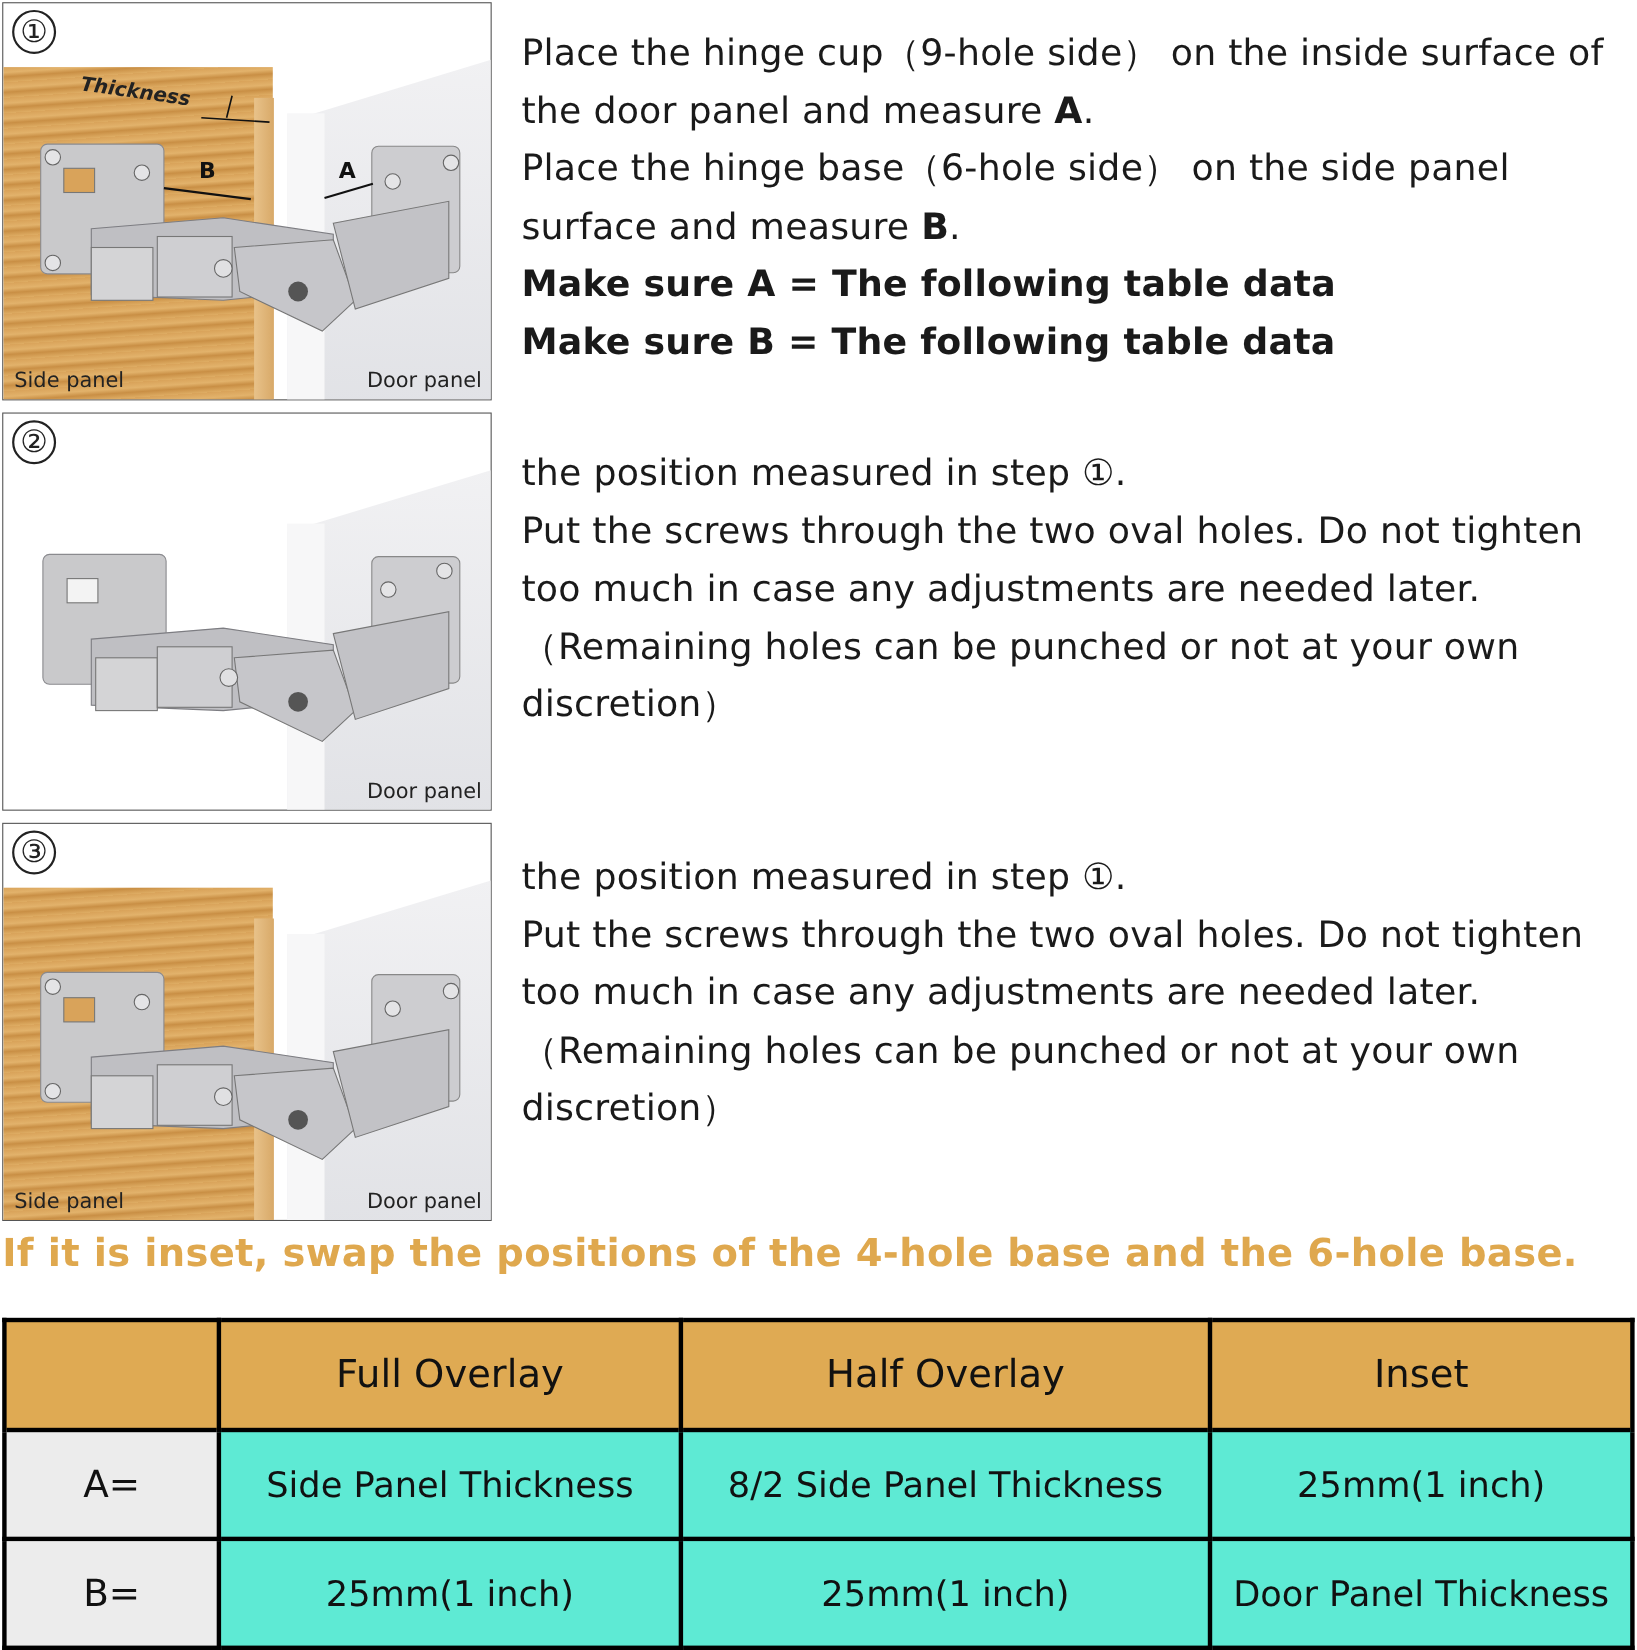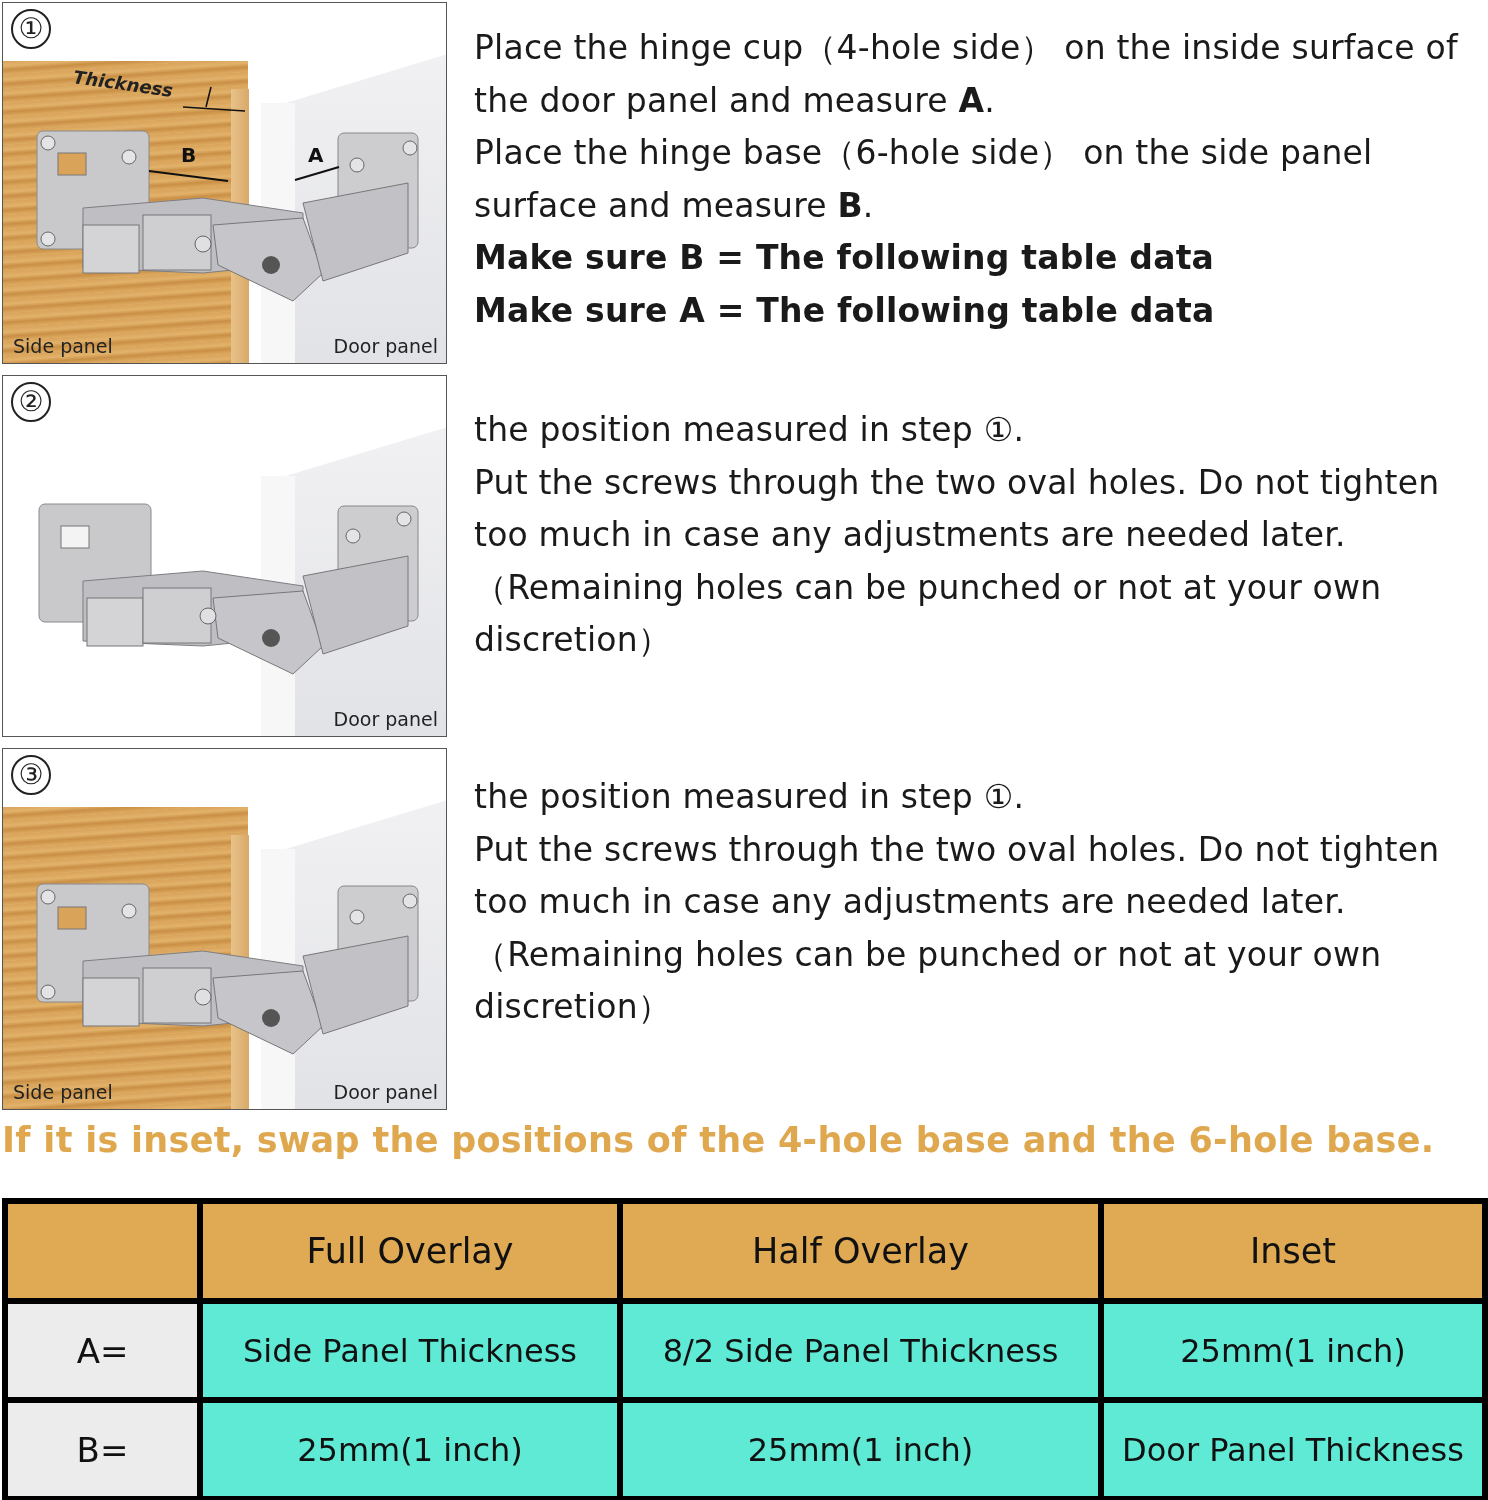--- a/index.html
+++ b/index.html
@@ -49,21 +49,21 @@
   .notice {
     position: absolute; left: 2px; top: 1120px; font-size: 35px; font-weight: bold;
     color: #dfa84e; white-space: nowrap; letter-spacing: 0.3px;
   }
 
   table.spec {
     position: absolute; left: 2px; top: 1198px; width: 1480px; height: 298px;
     border-collapse: collapse; table-layout: fixed;
   }
   table.spec th, table.spec td {
-    border: 6px solid #000000; text-align: center; vertical-align: middle;
+    border: 4px solid #000000; text-align: center; vertical-align: middle;
     font-weight: normal; color: #111;
   }
   table.spec thead th { background: #dfaa53; font-size: 35px; height: 100px; border-bottom: 2px solid #333; }
   table.spec tbody td { font-size: 32px; height: 99px; background: #5eead4; }
   table.spec tbody td.rowhead { background: #ececec; font-size: 34px; }
   table.spec tbody tr + tr td { border-top: 2px solid #333; }
 </style>
 </head>
 <body>
 
@@ -97,26 +97,26 @@
   </div>
   <div style="position:absolute;left:70px;top:70px;font-size:18px;font-style:italic;font-weight:bold;transform:rotate(8deg);color:#222;">Thickness</div>
   <div style="position:absolute;left:178px;top:140px;font-size:20px;font-weight:bold;color:#111;">B</div>
   <div style="position:absolute;left:305px;top:140px;font-size:20px;font-weight:bold;color:#111;">A</div>
   <div class="step-num">①</div>
   <div class="panel-label left">Side panel</div>
   <div class="panel-label right">Door panel</div>
 </div>
 
 <div class="text-block" style="top:22px;">
-  <div class="text-line">Place the hinge cup（4-hole side） on the inside surface of</div>
+  <div class="text-line">Place the hinge cup（9-hole side） on the inside surface of</div>
   <div class="text-line"><span>the door panel and measure </span><b>A</b><span>.</span></div>
   <div class="text-line">Place the hinge base（6-hole side） on the side panel</div>
   <div class="text-line"><span>surface and measure </span><b>B</b><span>.</span></div>
+  <div class="text-line" style="font-weight:bold;">Make sure A = The following table data</div>
   <div class="text-line" style="font-weight:bold;">Make sure B = The following table data</div>
-  <div class="text-line" style="font-weight:bold;">Make sure A = The following table data</div>
 </div>
 
 <div class="step-img" style="top:375px;">
   <div class="door"></div>
   <div class="door-face"></div>
   <div class="hinge">
     <svg width="445" height="362" viewBox="0 0 445 362">
       <rect x="36" y="128" width="112" height="118" rx="6" fill="#c9c9cb" stroke="#8a8a8e"></rect>
       <rect x="58" y="150" width="28" height="22" fill="#f3f3f3" stroke="#777"></rect>
       <polygon points="80,205 200,195 300,210 300,260 200,270 80,265" fill="#bfbfc3" stroke="#7d7d82"></polygon>

